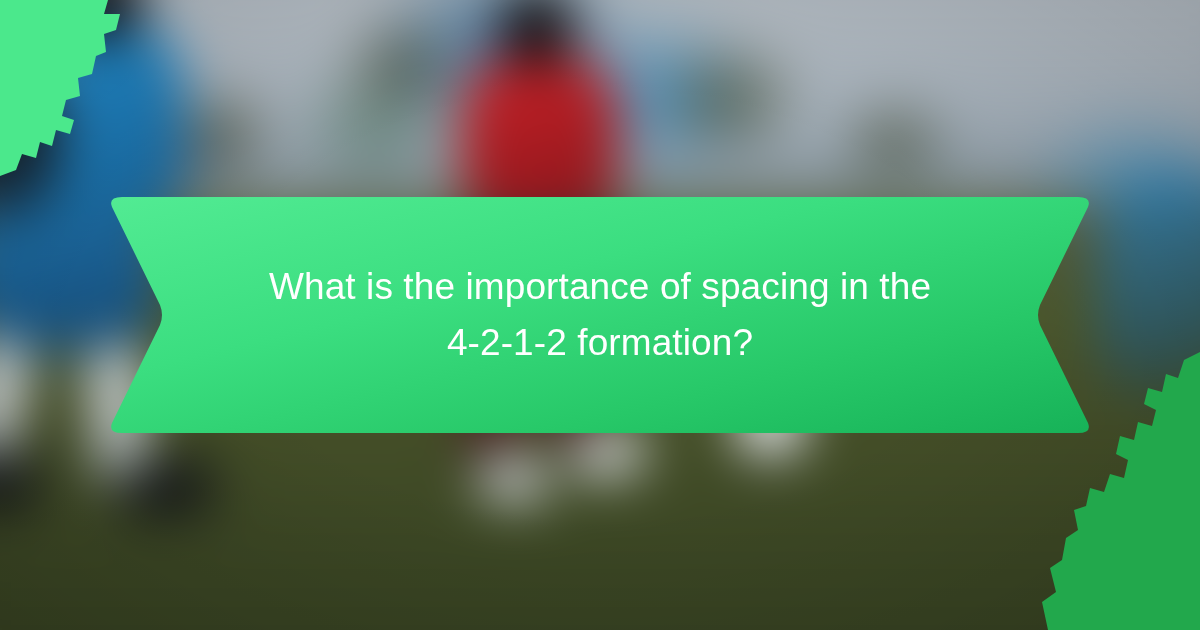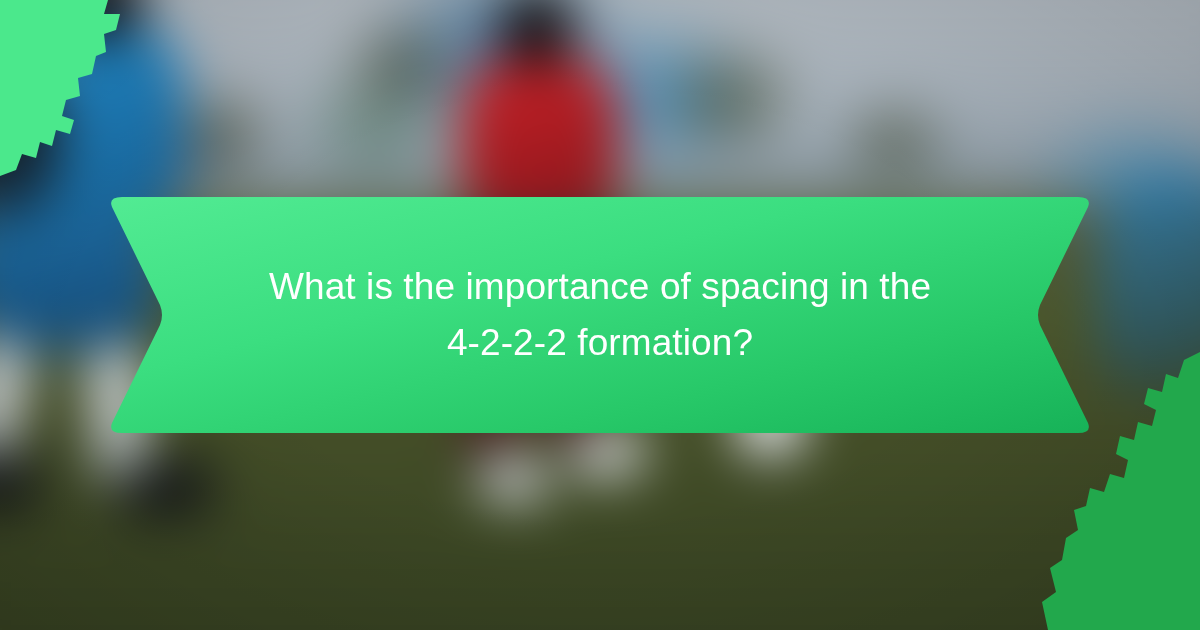--- a/index.html
+++ b/index.html
@@ -372,16 +372,16 @@
           <stop offset="38%" stop-color="#3BDE80"></stop>
           <stop offset="72%" stop-color="#27C868"></stop>
           <stop offset="100%" stop-color="#17B258"></stop>
         </linearGradient>
       </defs>
       <path d="M14,0 Q0,0 4,10 L52,108 Q56,118 52,128 L4,226 Q0,236 14,236
                L970,236 Q984,236 980,226 L932,128 Q928,118 932,108 L980,10
                Q984,0 970,0 Z" fill="url(#bannerGrad)"></path>
     </svg>
     <div class="banner-text">What is the importance of spacing in the
-4-2-2-2 formation?</div>
+4-2-1-2 formation?</div>
   </div>
 
 </div>
 
 </body></html>

